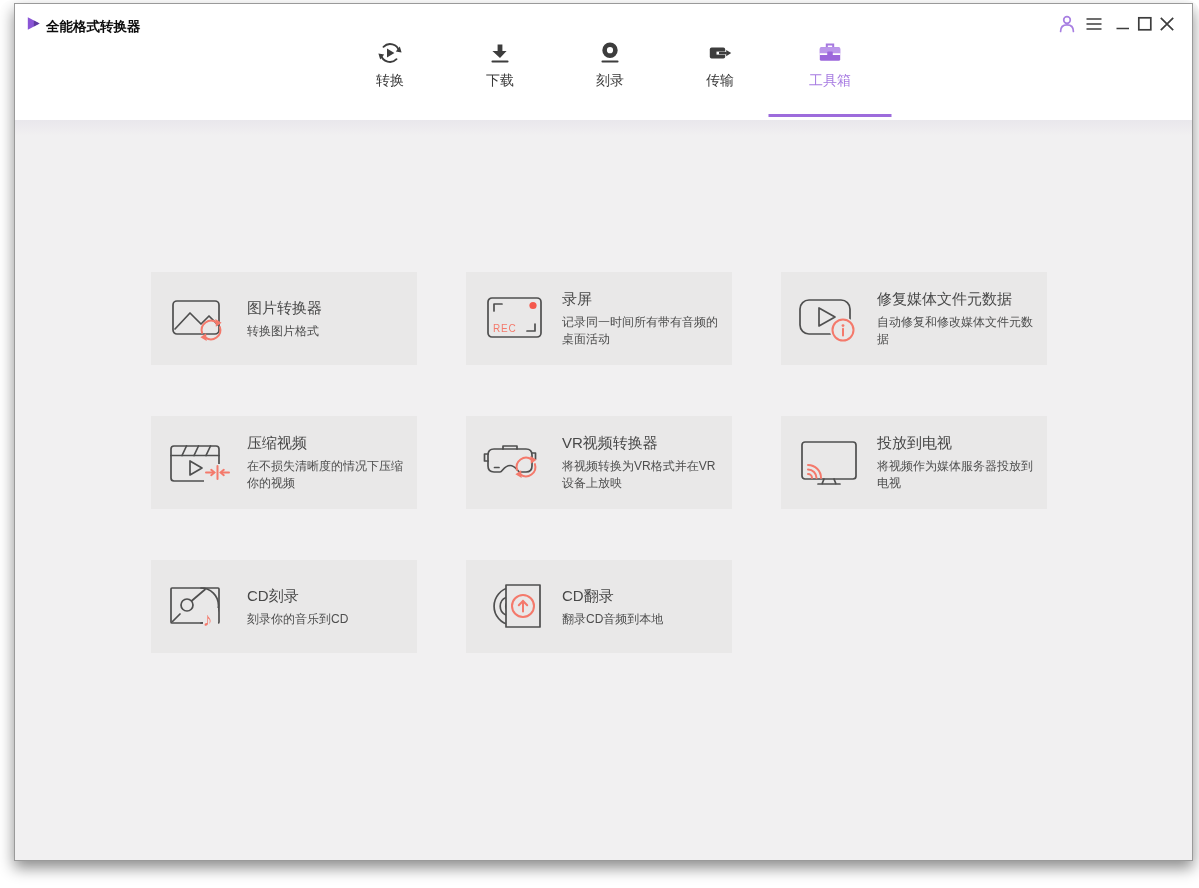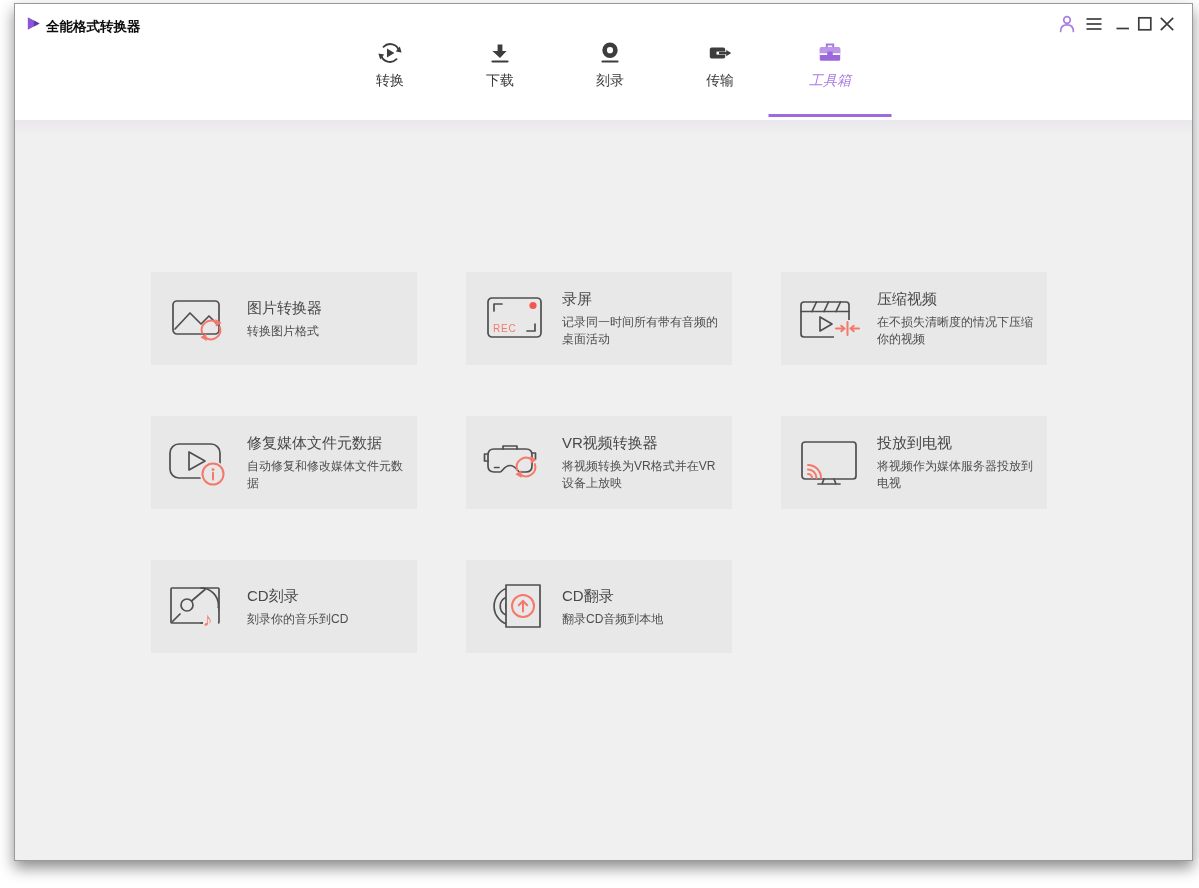--- a/index.html
+++ b/index.html
@@ -1,31 +1,31 @@
 <!DOCTYPE html>
 <html><head>
 <meta charset="utf-8">
 <style>
   html,body{margin:0;padding:0;}
   body{font-family:"Liberation Sans","DejaVu Sans",sans-serif;background:#fff;}
-  .backdrop{position:relative;width:1199px;height:888px;background:#ffffff;overflow:hidden;}
+  .backdrop{position:relative;width:1199px;height:888px;background:#ffffff;overflow:hidden;border-radius:12px;}
   .window{position:absolute;left:14px;top:3px;width:1177px;height:856px;background:#ffffff;
           border:1px solid #9a9a9a;box-shadow:0 7px 14px rgba(0,0,0,.45);}
   
   .titlebar{position:absolute;left:0;top:0;right:0;height:116px;background:#ffffff;}
   .app-logo{position:absolute;left:10px;top:11px;}
   .app-title{position:absolute;left:31px;top:14px;font-size:13.5px;font-weight:bold;color:#0c0c0c;}
   .controls{position:absolute;right:14px;top:9px;display:flex;align-items:center;}
   .ctrl{width:22px;height:22px;border:none;background:transparent;padding:0;margin:0;cursor:pointer;display:flex;align-items:center;justify-content:center;}
   .ctrl.c-account{margin-right:5px;}
   .ctrl.c-menu{margin-right:7px;}
   
   .nav{position:absolute;left:338px;top:36px;display:flex;}
   .tab{position:relative;width:74px;margin-right:36px;display:flex;flex-direction:column;align-items:center;cursor:pointer;}
-  .tab:last-child{margin-right:0;font-style:italic;}
+  .tab:last-child{margin-right:0;}
   .tab-label{margin-top:6px;font-size:14px;color:#3a3a3a;white-space:nowrap;}
   .tab.active .tab-label{color:#a77be2;}
   .tab.active::after{content:"";position:absolute;left:50%;transform:translateX(-50%);
         bottom:-27px;width:123px;height:3px;background:#9d6cdc;}
   
   .content{position:absolute;left:0;top:116px;right:0;bottom:0;
         background:linear-gradient(to bottom,#e9e7ec 0px,#f1f0f1 16px,#f1f0f1 100%);}
   .grid{display:grid;grid-template-columns:repeat(3,266px);grid-auto-rows:93px;
         column-gap:49px;row-gap:51px;margin:152px 9px 0 136px;}
   .card{background:#e9e8e8;display:flex;align-items:center;padding-left:16px;box-sizing:border-box;cursor:pointer;}
@@ -285,40 +285,40 @@
               <use href="#screen-recorder-icon"></use>
             </svg>
     <div class="card-text">
       <div class="card-title">录屏</div>
       <div class="card-desc">记录同一时间所有带有音频的桌面活动</div>
     </div>
   </div>
 
   <div class="card">
     <svg class="card-icon" width="66" height="54" viewBox="0 0 66 54">
+              <use href="#fix-metadata-icon"></use>
+            </svg>
+    <div class="card-text">
+      <div class="card-title">修复媒体文件元数据</div>
+      <div class="card-desc">自动修复和修改媒体文件元数据</div>
+    </div>
+  </div>
+
+  <div class="card">
+    <svg class="card-icon" width="66" height="54" viewBox="0 0 66 54">
               <use href="#compress-video-icon"></use>
             </svg>
     <div class="card-text">
       <div class="card-title">压缩视频</div>
       <div class="card-desc">在不损失清晰度的情况下压缩你的视频</div>
     </div>
   </div>
 
   <div class="card">
     <svg class="card-icon" width="66" height="54" viewBox="0 0 66 54">
-              <use href="#fix-metadata-icon"></use>
-            </svg>
-    <div class="card-text">
-      <div class="card-title">修复媒体文件元数据</div>
-      <div class="card-desc">自动修复和修改媒体文件元数据</div>
-    </div>
-  </div>
-
-  <div class="card">
-    <svg class="card-icon" width="66" height="54" viewBox="0 0 66 54">
               <use href="#vr-converter-icon"></use>
             </svg>
     <div class="card-text">
       <div class="card-title">VR视频转换器</div>
       <div class="card-desc">将视频转换为VR格式并在VR设备上放映</div>
     </div>
   </div>
 
   <div class="card">
     <svg class="card-icon" width="66" height="54" viewBox="0 0 66 54">

